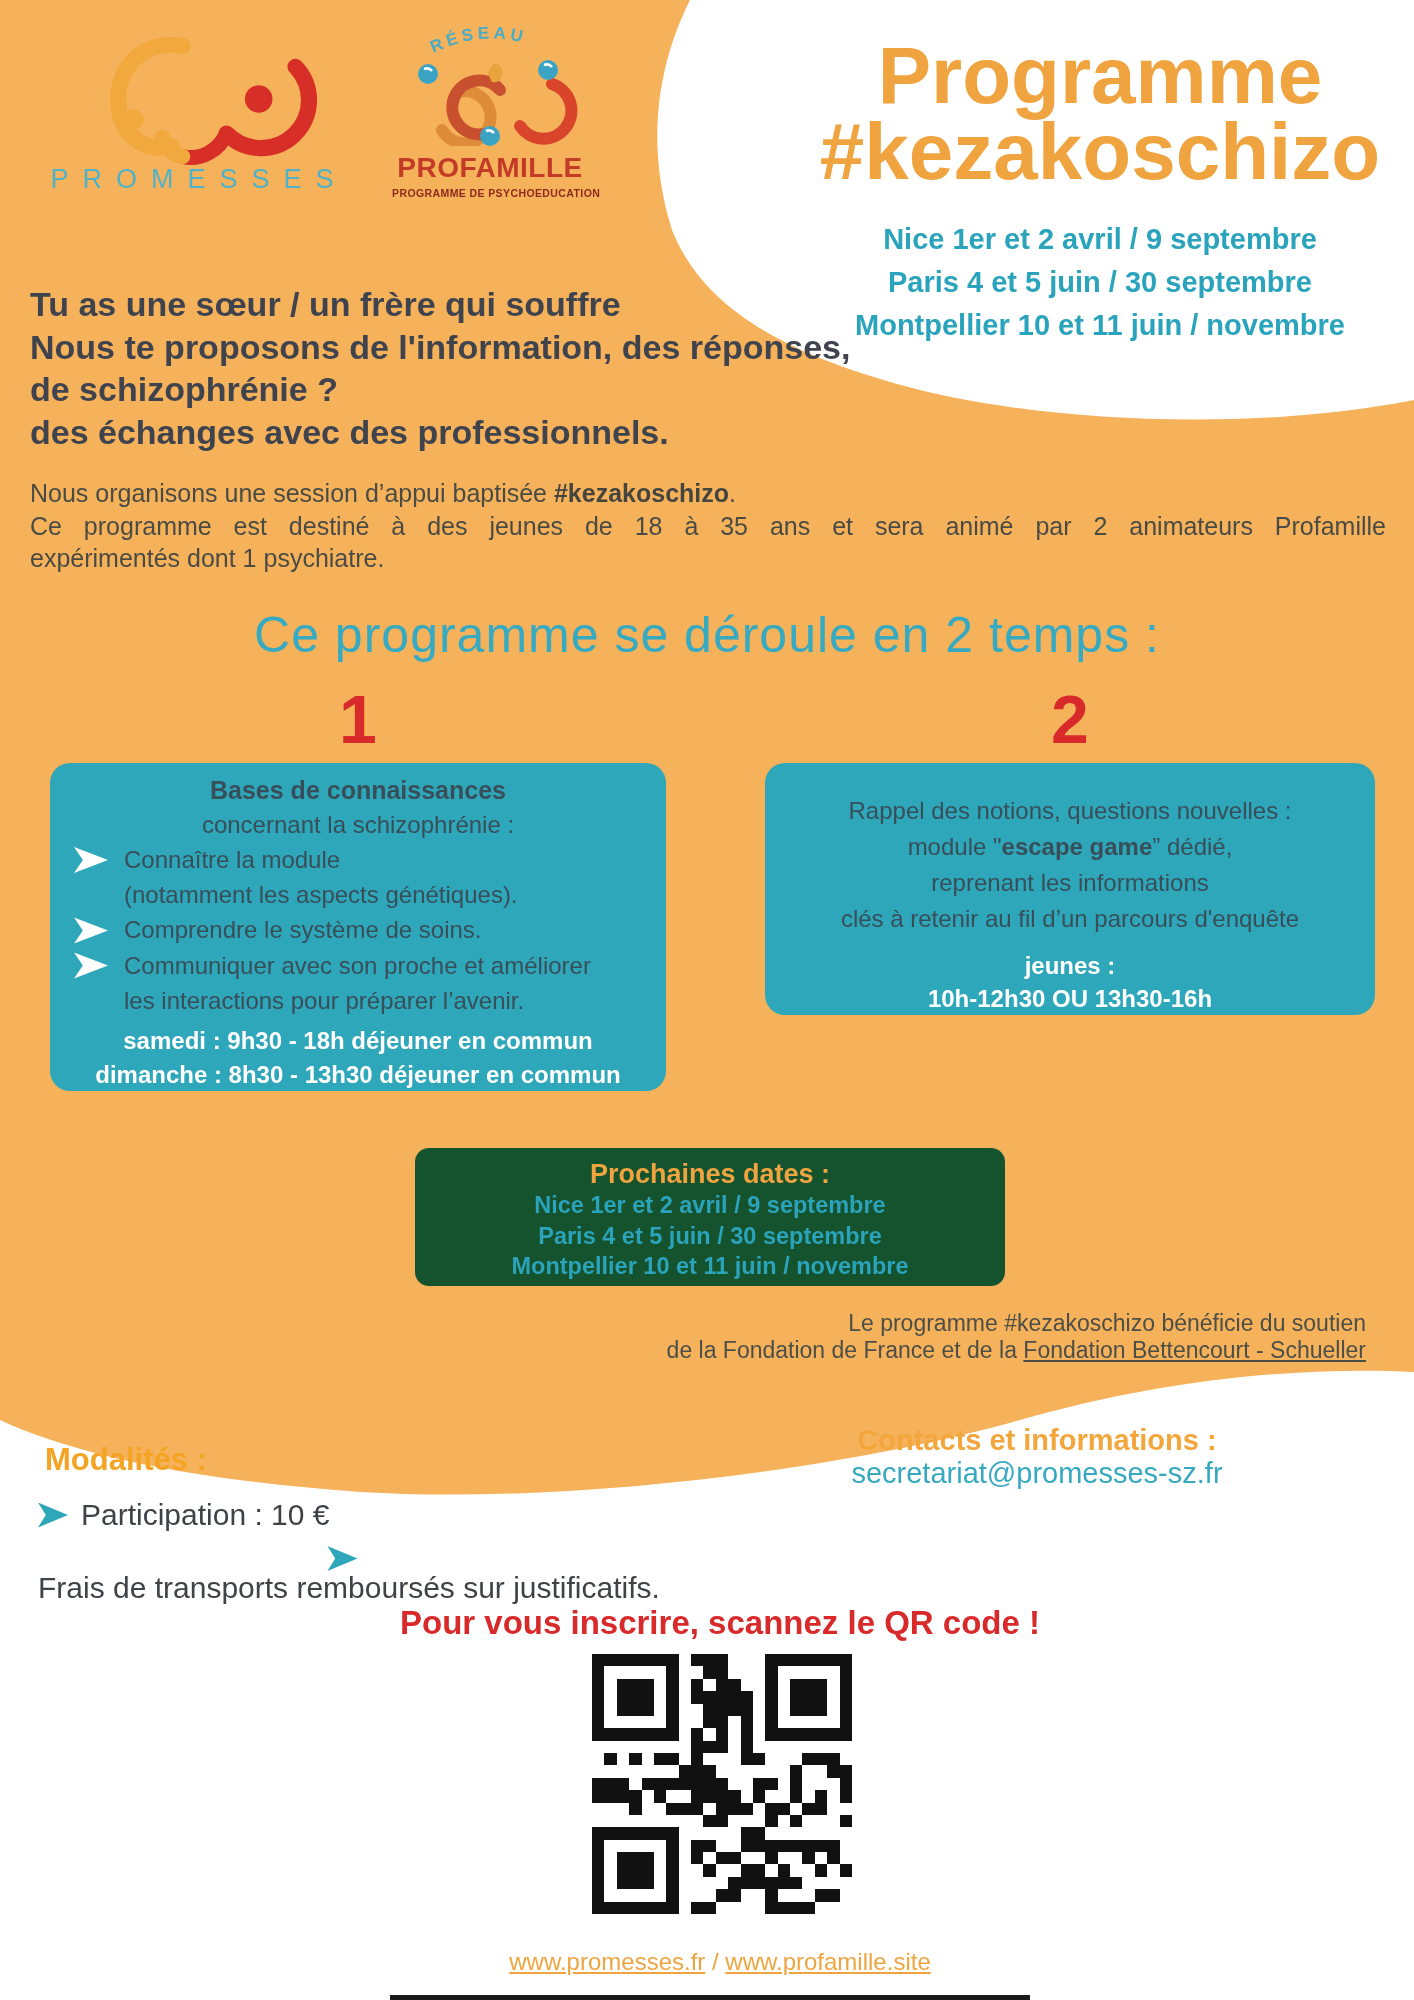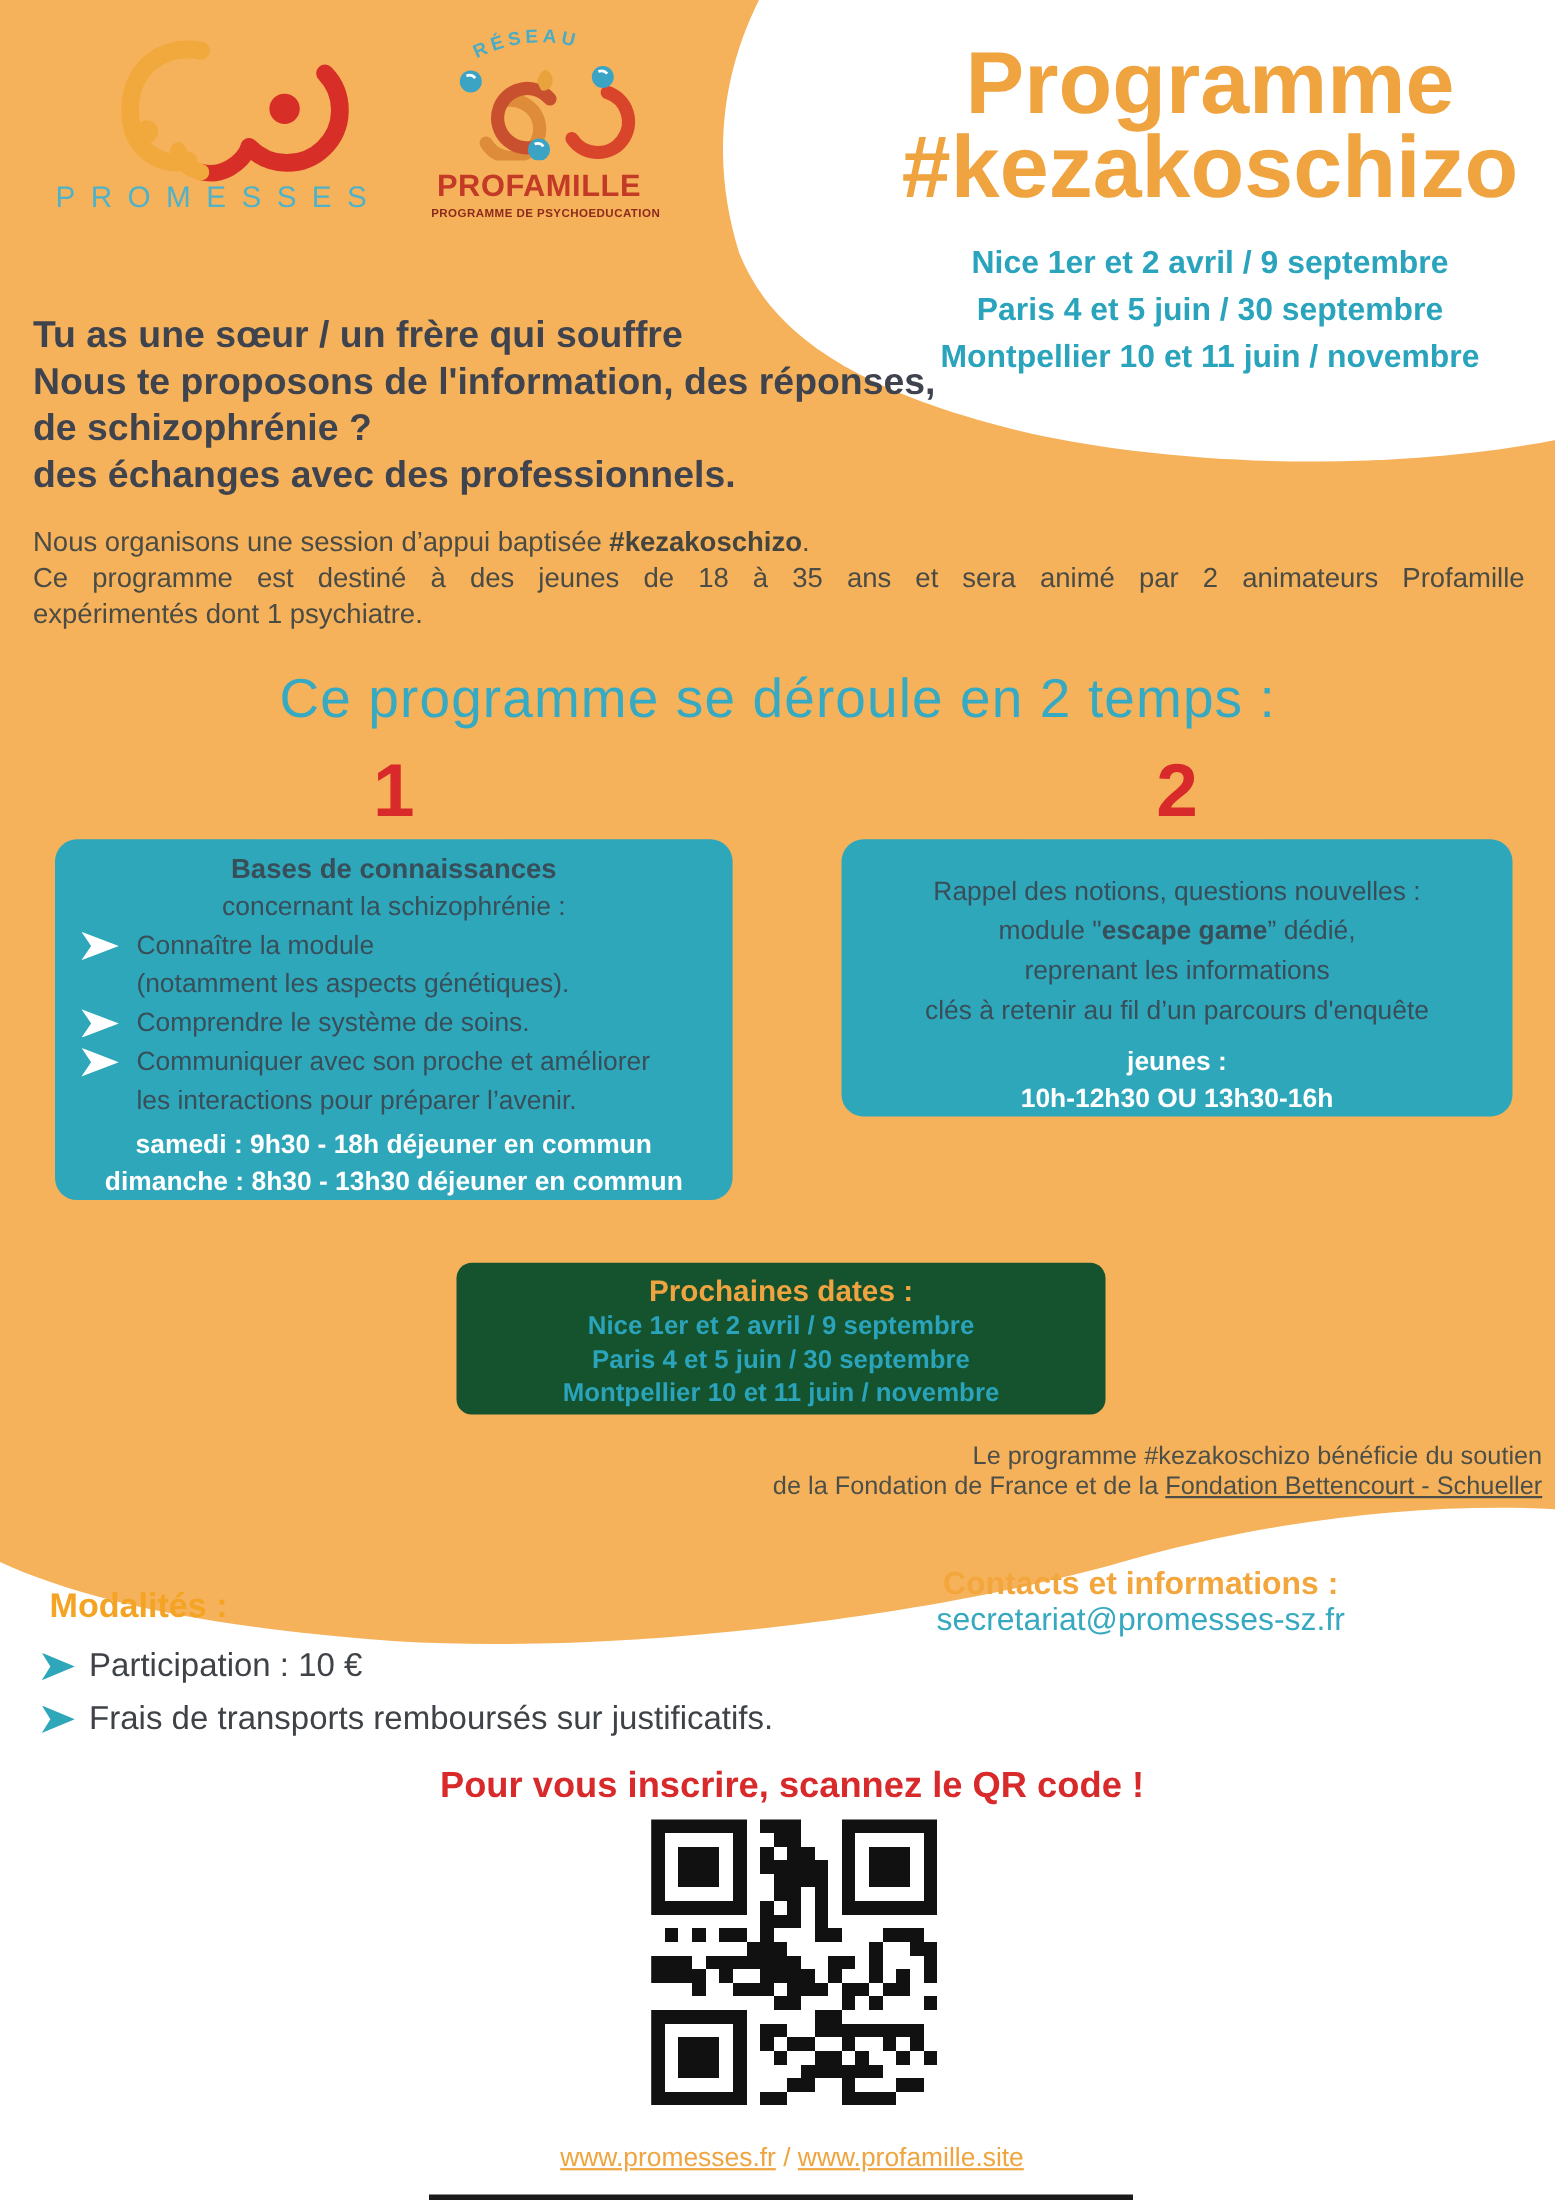--- a/index.html
+++ b/index.html
@@ -47,26 +47,26 @@
           clip-path:polygon(0 0,100% 50%,0 100%,26% 50%);}
   .sched{margin-top:6px;text-align:center;color:#ffffff;font-weight:bold;font-size:24px;line-height:34px;}
   #box2{left:765px;top:763px;width:610px;height:252px;}
   #box2 .lines{padding-top:30px;text-align:center;font-size:24px;line-height:36px;}
   #box2 .sched{margin-top:12px;line-height:33px;}
   
   #nextdates{left:415px;top:1148px;width:590px;height:138px;background:#14532d;border-radius:14px;z-index:2;text-align:center;}
   #nextdates .title{padding-top:10px;color:#F0A440;font-weight:bold;font-size:27px;line-height:32px;}
   #nextdates .d{color:#2AA3BB;font-weight:bold;font-size:23.5px;line-height:30.5px;}
   
-  #support{left:616px;top:1310px;width:786px;text-align:right;color:#4C4E48;font-size:23px;line-height:27px;z-index:2;}
+  #support{left:580px;top:1310px;width:786px;text-align:right;color:#4C4E48;font-size:23px;line-height:27px;z-index:2;}
   #support .ul{text-decoration:underline;}
   
   #modalites-title{left:45px;top:1442px;color:#F4A322;font-weight:bold;font-size:31px;z-index:2;}
   .mline{left:38px;color:#3F4347;font-size:30px;z-index:2;display:flex;align-items:center;}
-  #mline1{top:1498px;} #mline2{top:1546px;}
+  #mline1{top:1498px;} #mline2{top:1546px;flex-direction:column;}
   .tarrow{display:inline-block;width:30px;height:25px;background:#2EA7BA;margin-right:13px;
           clip-path:polygon(0 0,100% 50%,0 100%,26% 50%);}
   #contacts{left:700px;top:1424px;width:674px;text-align:center;z-index:2;}
   #contacts .t{color:#F3A63C;font-weight:bold;font-size:29px;line-height:33px;}
   #contacts a{color:#36A9C1;font-size:29px;line-height:33px;text-decoration:none;}
   #cta{left:27px;top:1604px;width:1386px;text-align:center;color:#D8292B;font-weight:bold;font-size:33px;z-index:2;}
   #qr{left:592px;top:1654px;width:260px;height:260px;z-index:2;}
   #footer{left:27px;top:1948px;width:1386px;text-align:center;font-size:24px;z-index:2;color:#EFA53F;}
   #footer a{color:#EFA53F;text-decoration:underline;}
   #pagebar{left:390px;top:1995px;width:640px;height:5px;background:#1a1a1a;z-index:2;}

